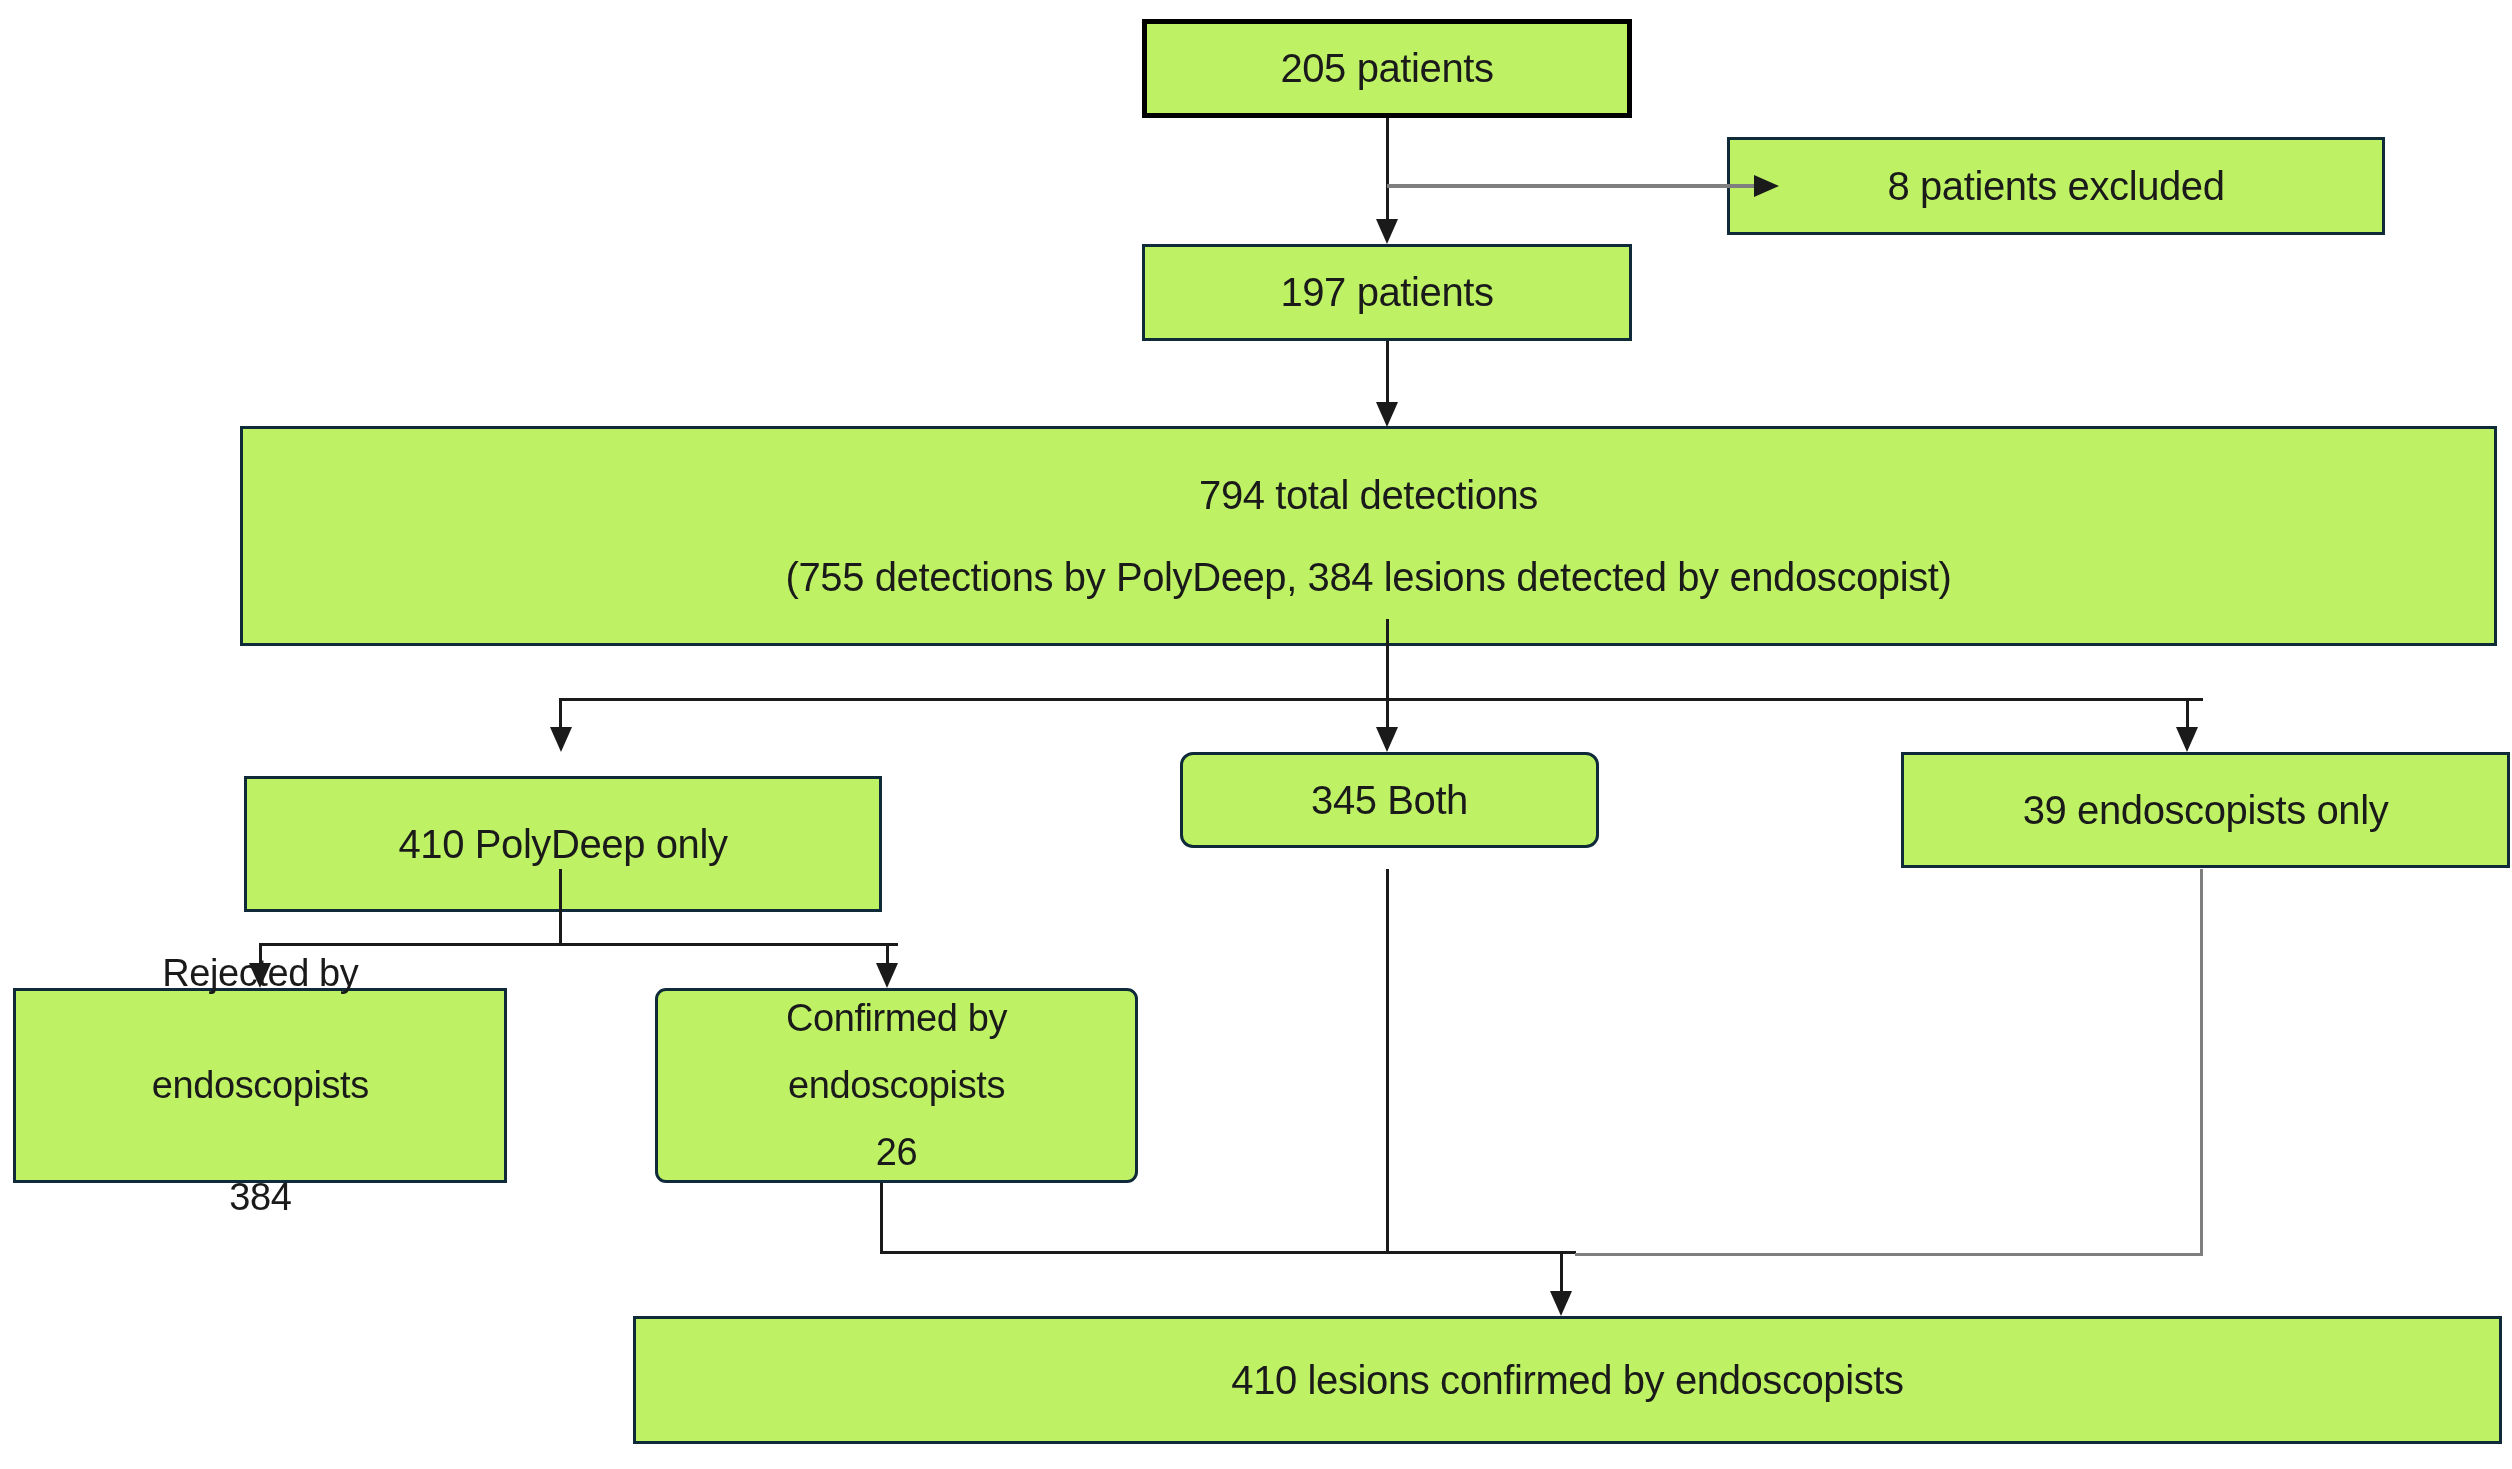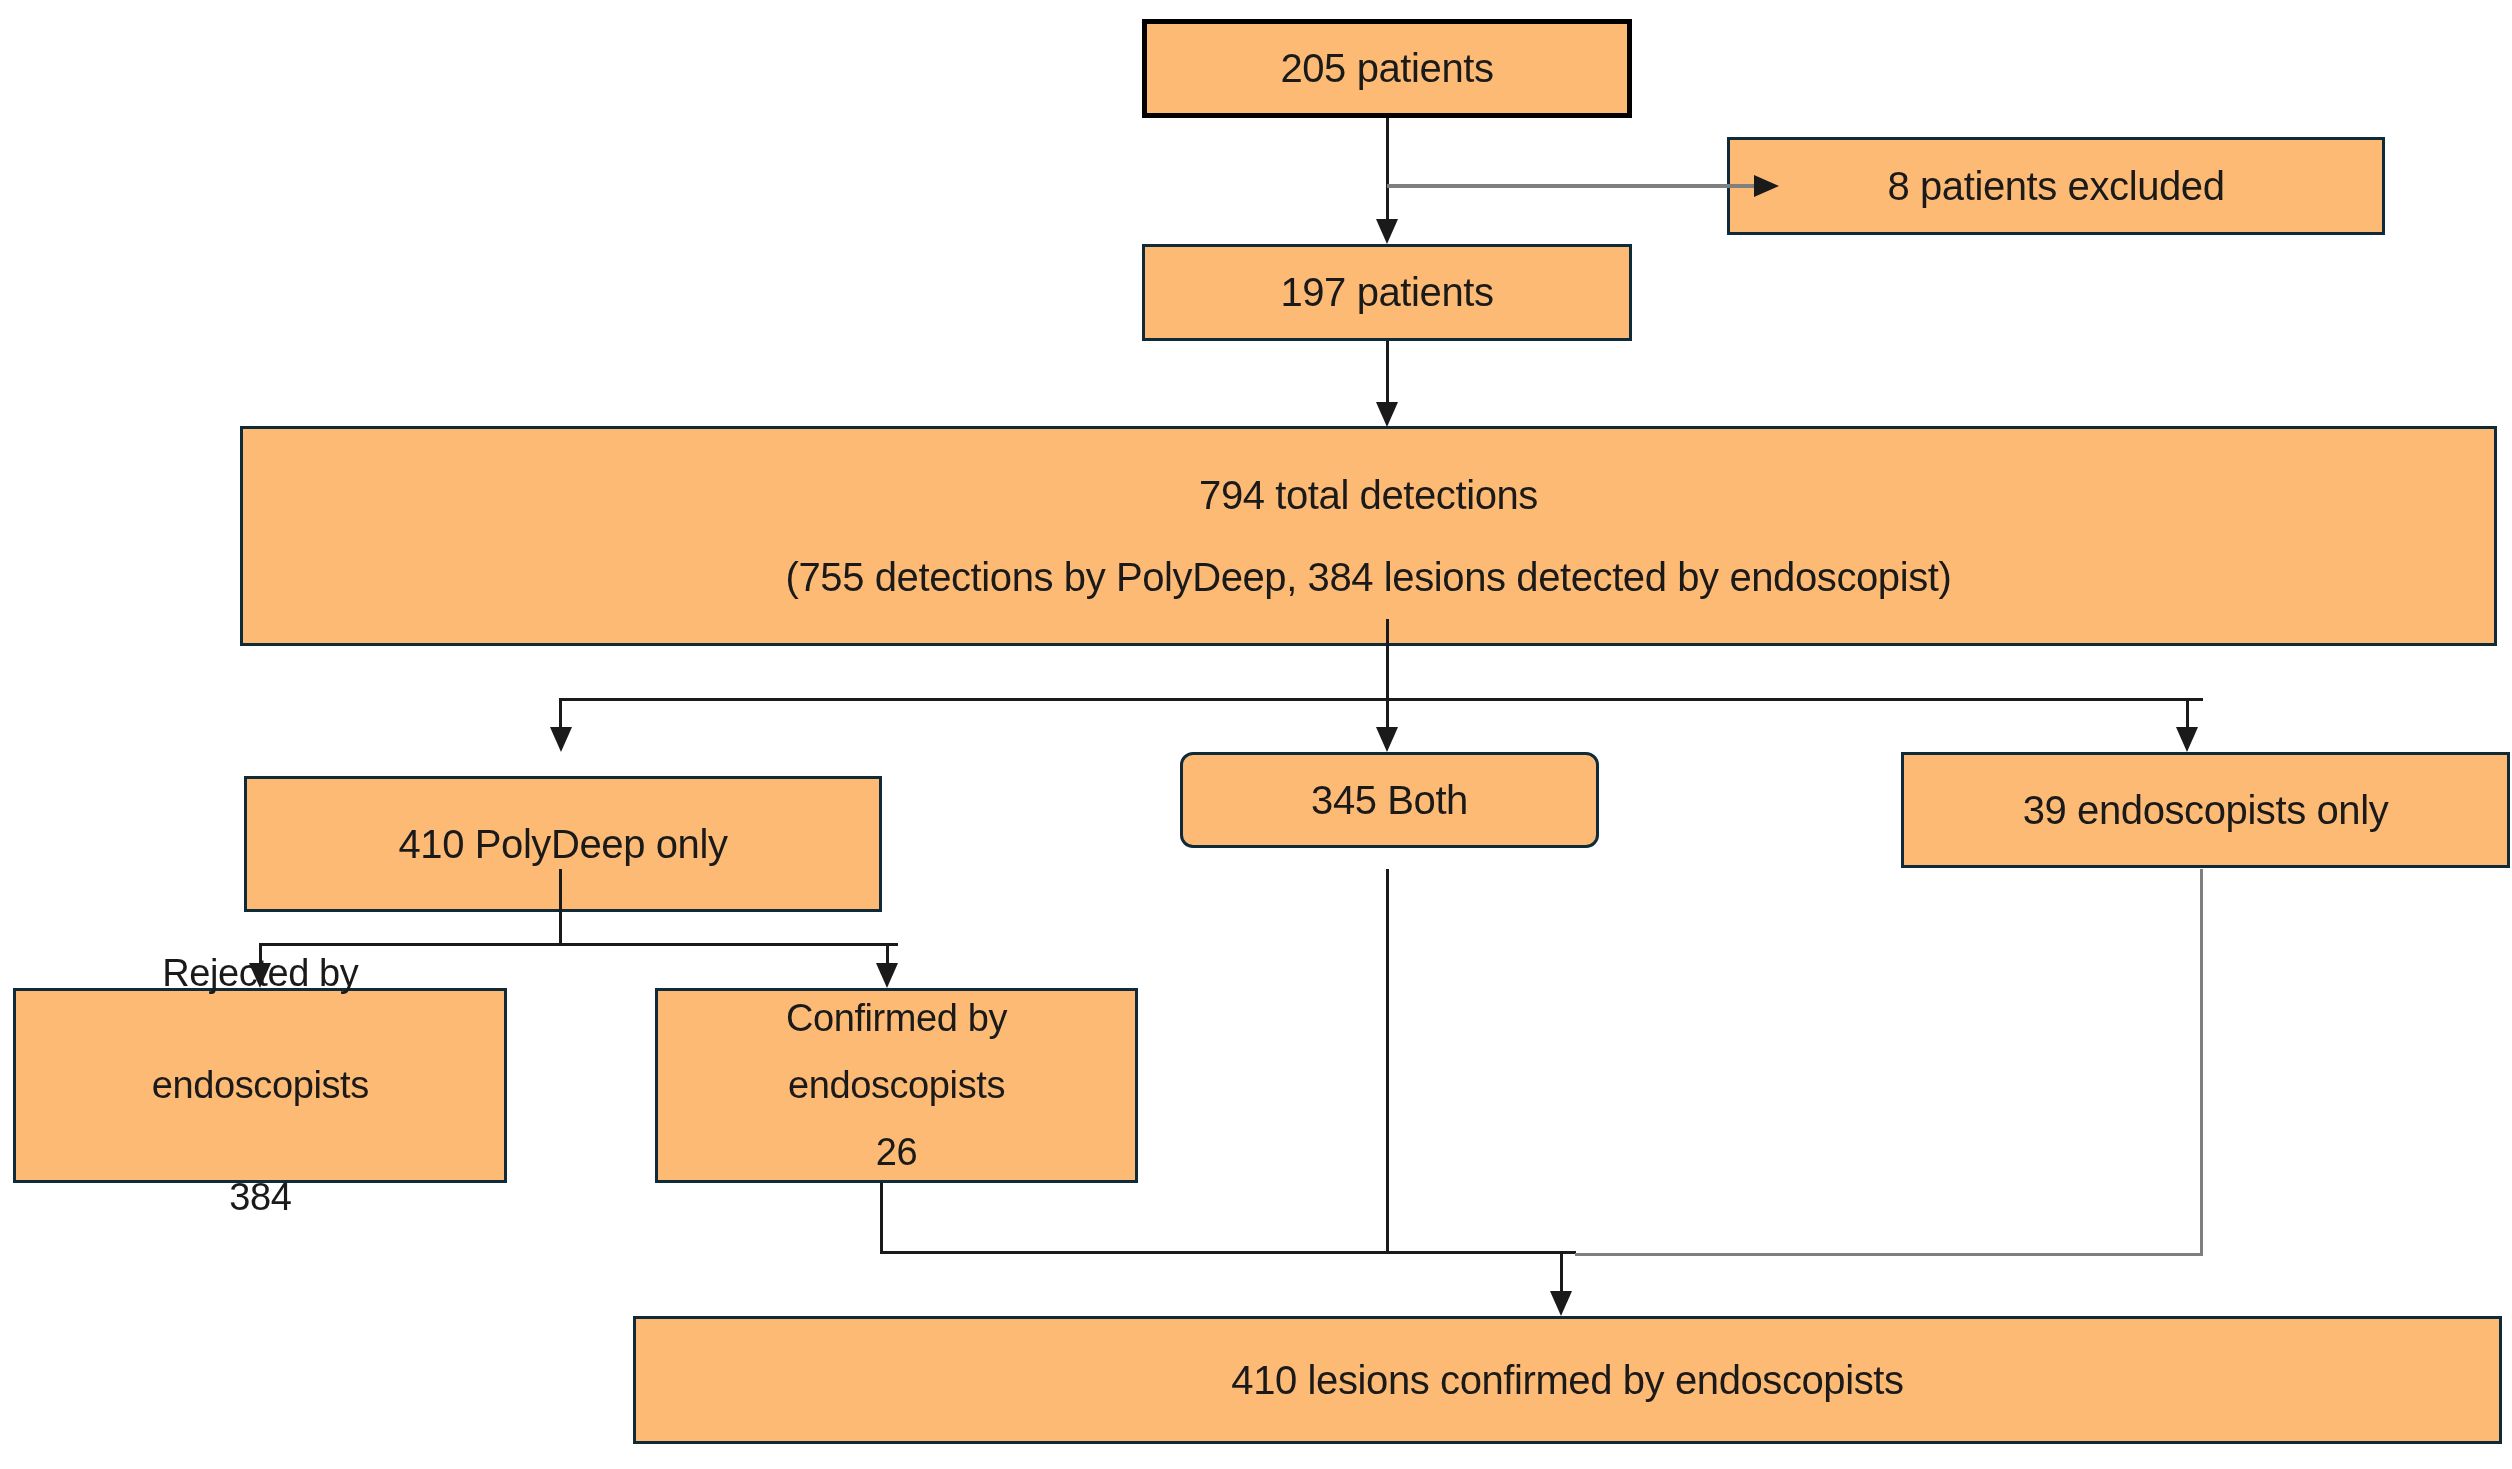--- a/index.html
+++ b/index.html
@@ -8,21 +8,21 @@
     width:2512px;
     height:1470px;
     background:var(--background, #ffffff);
     font-family:"Liberation Sans", sans-serif;
     color:var(--text, #1a1a1a);
     overflow:hidden;
   }
   .box {
     position:absolute;
     box-sizing:border-box;
-    background:#fdba74;
+    background:#bef264;
     border:3.3px solid var(--box-border, #0f2b3a);
     display:flex;
     flex-direction:column;
     align-items:center;
     justify-content:center;
     text-align:center;
     letter-spacing:-0.4px;
   }
   .box.heavy { border:5px solid var(--top-box-border, #000000); }
   .fs-lg { font-size:40px; }
@@ -80,21 +80,21 @@
   <div class="box fs-lg" style="left:1901px; top:752px; width:609px; height:116px;">
     <span>39 endoscopists only</span>
   </div>
 
   <div class="box stack" style="left:13.3px; top:988px; width:494px; height:195px;gap:45px;">
     <span>Rejected by</span>
     <span>endoscopists</span>
     <span>384</span>
   </div>
 
-  <div class="box stack" style="left:655px; top:988px; width:483px; height:195px;">
+  <div class="box stack" style="left:655px; top:988px; width:483px; height:195px;border-radius:11px;">
     <span>Confirmed by</span>
     <span>endoscopists</span>
     <span>26</span>
   </div>
 
   <div class="box fs-lg" style="left:633px; top:1316px; width:1869px; height:128px;">
     <span>410 lesions confirmed by endoscopists</span>
   </div>
 
   <div class="vline" style="left:1386px; top:118px; height:105px;"></div>

